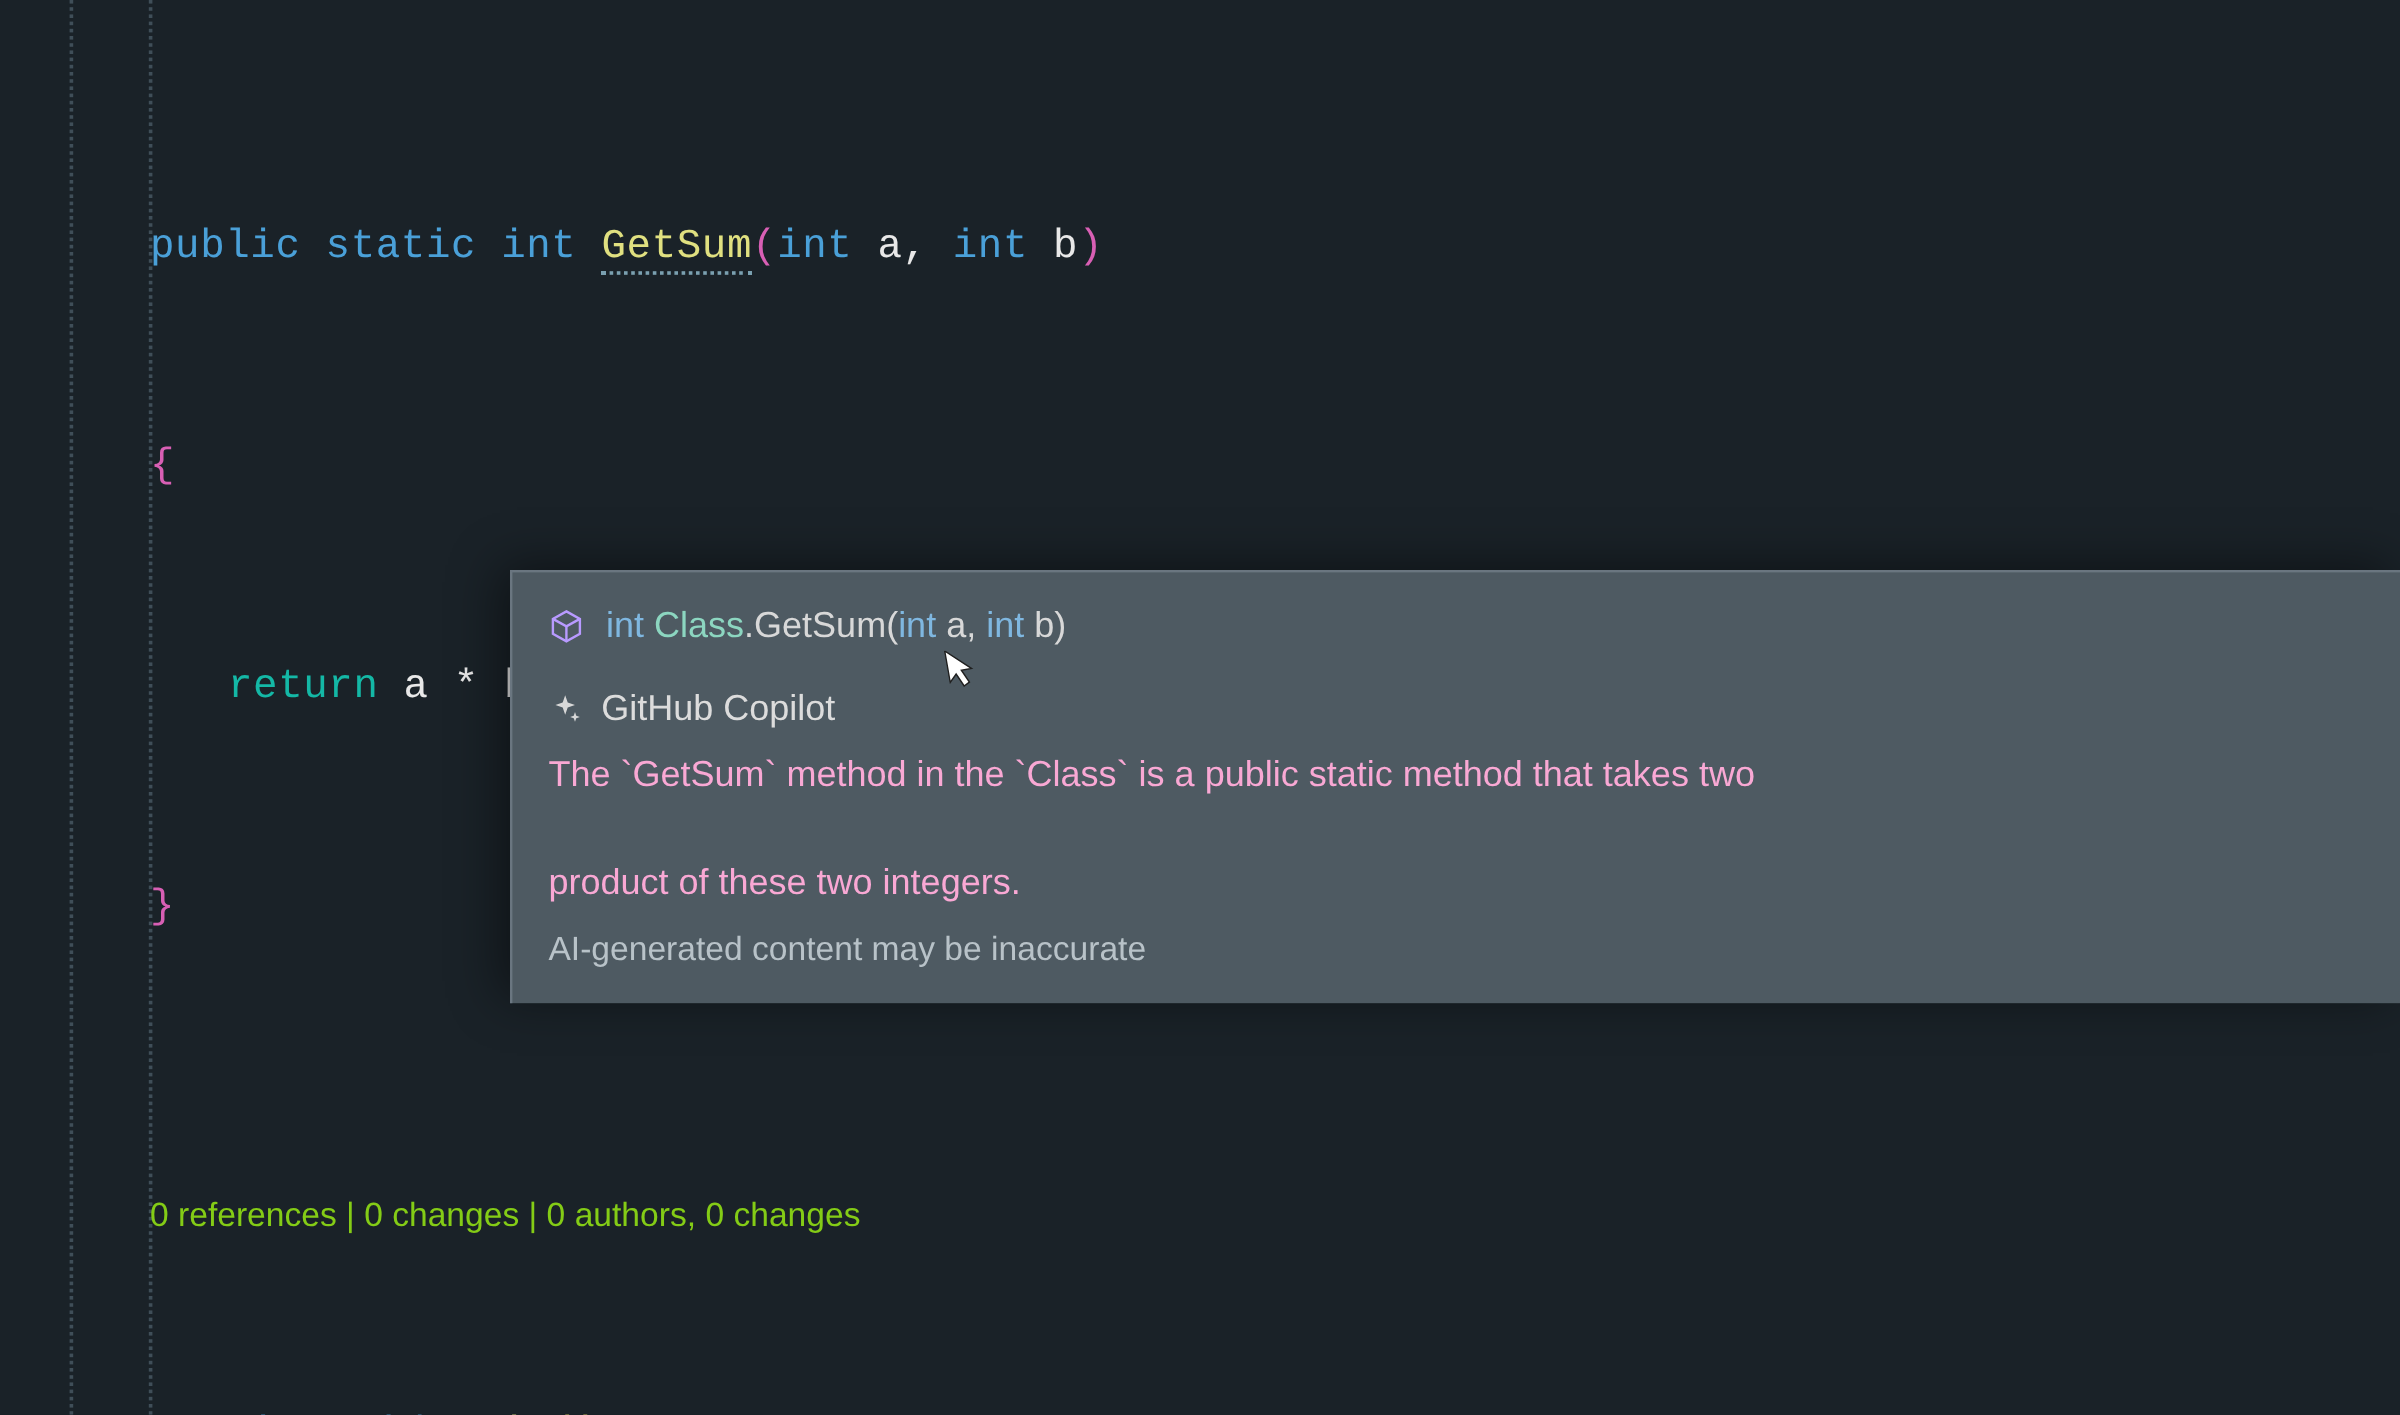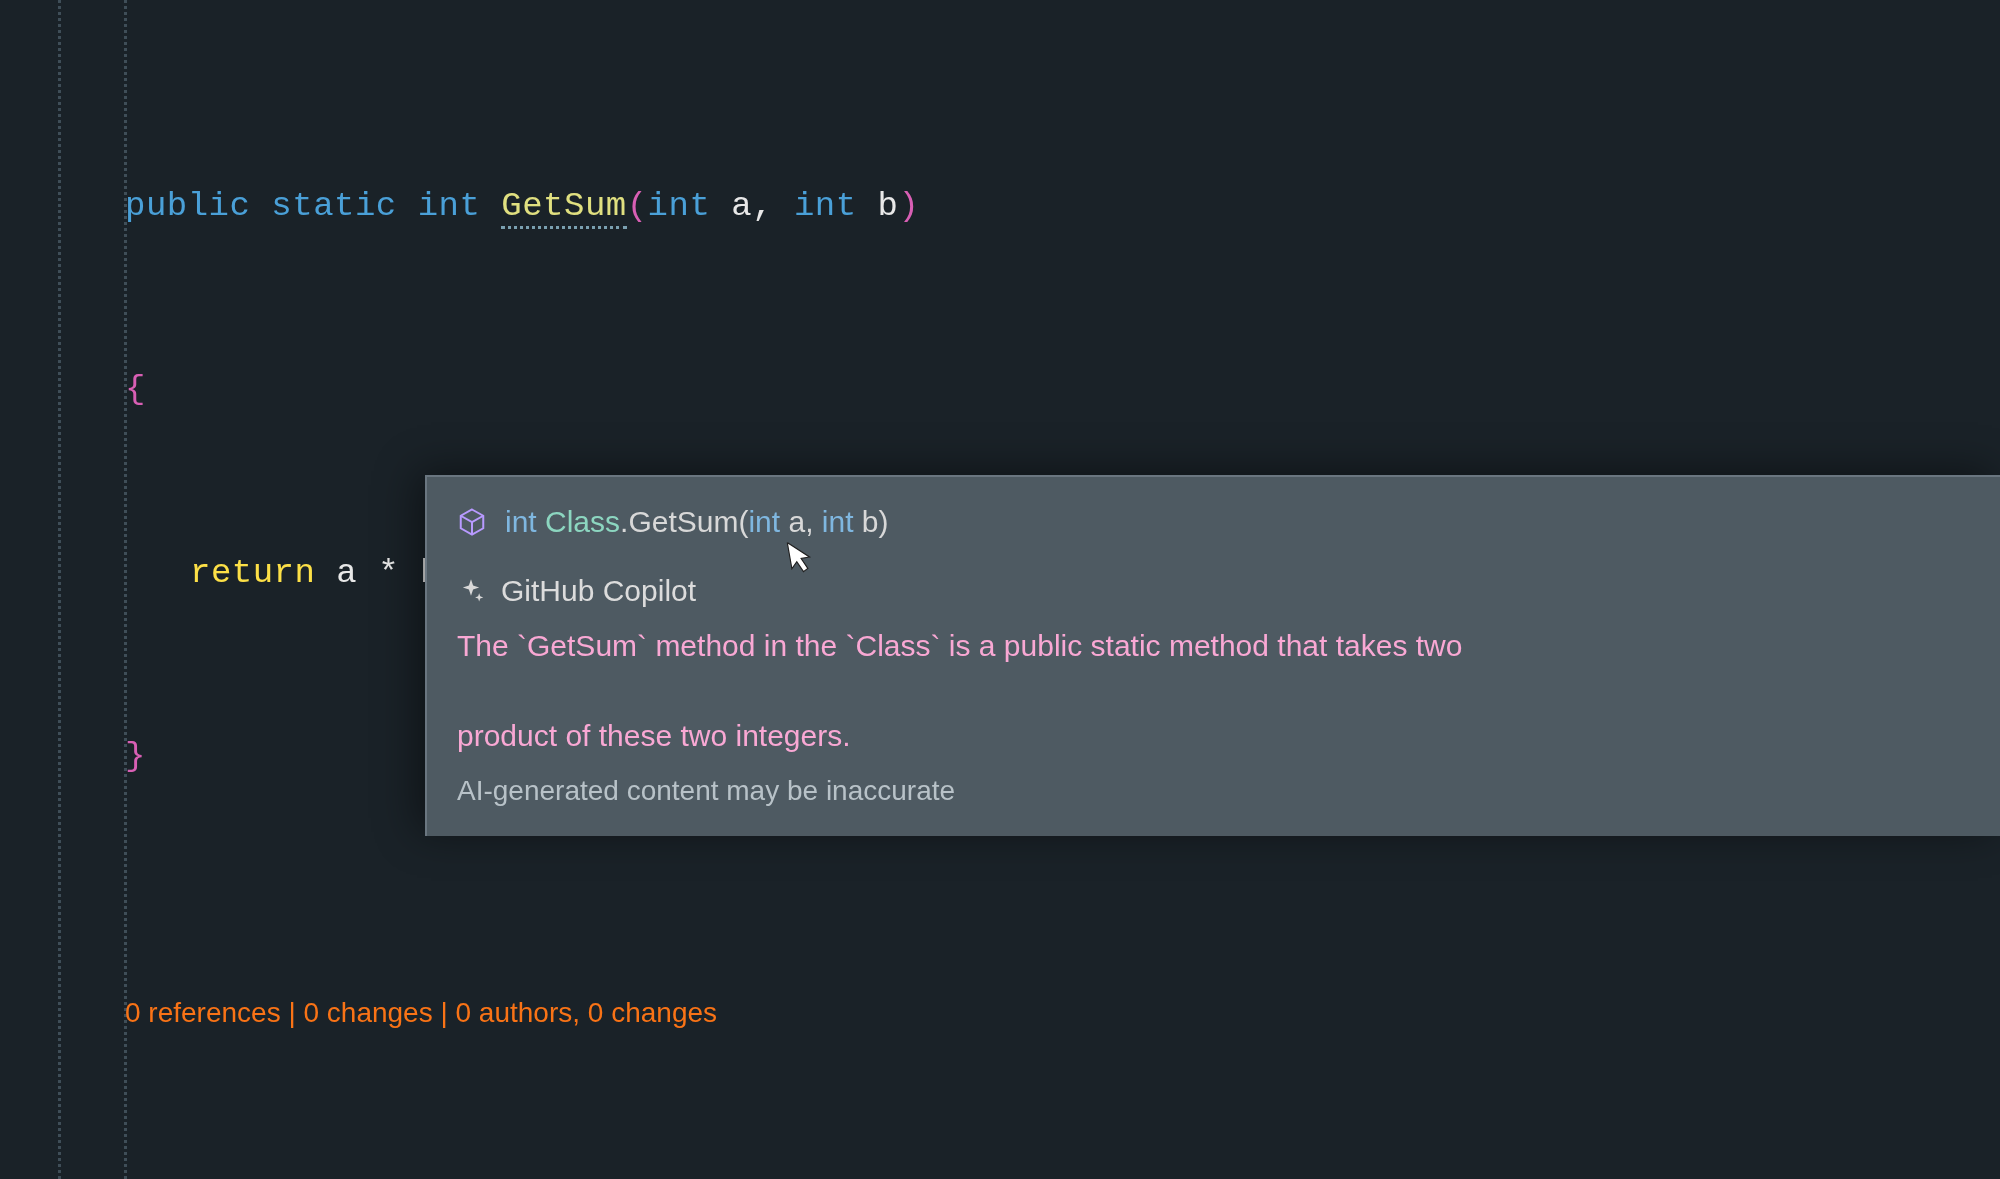--- a/index.html
+++ b/index.html
@@ -21,33 +21,33 @@
     color: #d0d0d0;
     white-space: pre;
     letter-spacing: 0.5px;
     border-radius: 29px;
   }
   .line { position: relative; padding-left: 70px; }
   .indent0 { padding-left: 70px; }
   .indent1 { padding-left: 135px; }
   .kw-type   { color: #4aa0d8; }
   .kw-void   { color: #4aa0d8; }
-  .kw-return { color: #fde047; }
+  .kw-return { color: #14b8a6; }
   .kw-static { color: #4aa0d8; }
   .kw-public { color: #4aa0d8; }
   .fn-name   { color: #e0e080; }
   .var       { color: #e8e8e8; }
   .punct     { color: #e8e8e8; }
   .brace     { color: #d85fb4; }
   .paren     { color: #d85fb4; }
   .paren-y   { color: #e0d060; }
   .codelens {
     font-family: 'Segoe UI', Arial, sans-serif;
     font-size: 28px;
-    color: #f97316;
+    color: #84cc16;
     padding-left: 70px;
     padding-top: 30px;
     padding-bottom: 4px;
     letter-spacing: 0;
   }
   .underline-dotted {
     border-bottom: 3px dotted #7aa0b0;
     padding-bottom: 1px;
   }
   .tooltip {

